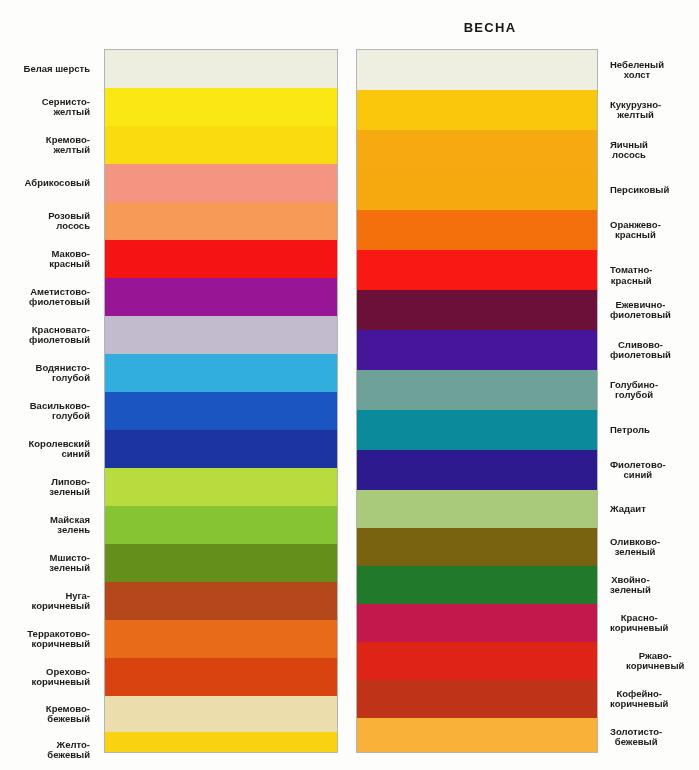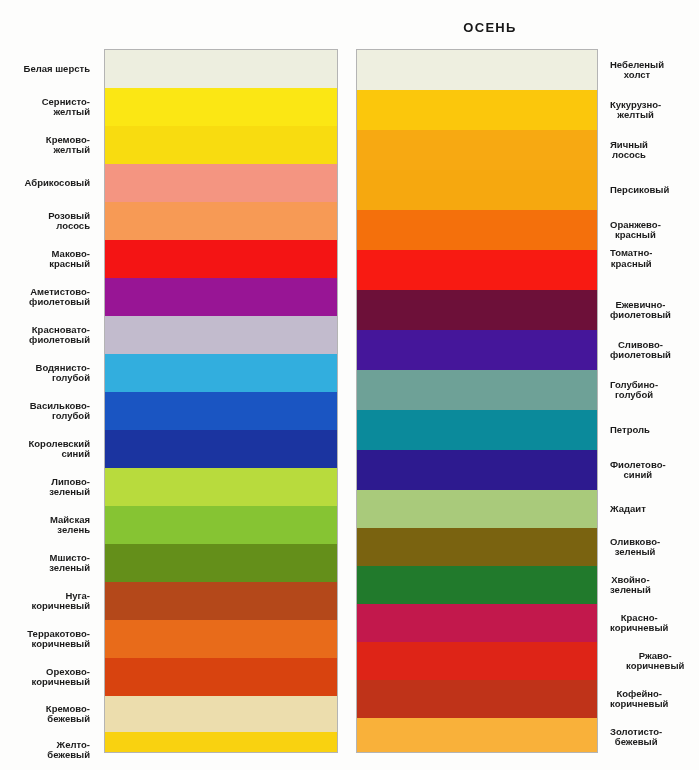--- a/index.html
+++ b/index.html
@@ -61,21 +61,21 @@
   }
   #labels-spring .label { right: 8px; text-align: right; }
   #labels-autumn .label { left: 0; text-align: center; }
 </style>
 </head>
 <body>
 
 <div id="page">
 
 
-  <div class="col-title" id="title-autumn">ОСЕНЬ</div>
+  <div class="col-title" id="title-autumn">ВЕСНА</div>
 
   <div class="swatch-stack" id="stack-spring">
       <div class="band" style="height: 38px; background: rgb(237, 238, 223);"></div>
       <div class="band" style="height: 38px; background: rgb(251, 231, 20);"></div>
       <div class="band" style="height: 38px; background: rgb(248, 220, 16);"></div>
       <div class="band" style="height: 38px; background: rgb(244, 149, 129);"></div>
       <div class="band" style="height: 38px; background: rgb(247, 154, 85);"></div>
       <div class="band" style="height: 38px; background: rgb(244, 20, 20);"></div>
       <div class="band" style="height: 38px; background: rgb(152, 21, 149);"></div>
       <div class="band" style="height: 38px; background: rgb(194, 187, 205);"></div>
@@ -155,21 +155,21 @@
   <div class="labels" id="labels-autumn">
       <div class="label" style="top: 9.5px;">Небеленый
 холст</div>
       <div class="label" style="top: 49.5px;">Кукурузно-
 желтый</div>
       <div class="label" style="top: 89.5px;">Яичный
 лосось</div>
       <div class="label" style="top: 134.75px;">Персиковый</div>
       <div class="label" style="top: 169.5px;">Оранжево-
 красный</div>
-      <div class="label" style="top: 198px;">Томатно-
+      <div class="label" style="top: 215px;">Томатно-
 красный</div>
       <div class="label" style="top: 249.5px;">Ежевично-
 фиолетовый</div>
       <div class="label" style="top: 289.5px;">Сливово-
 фиолетовый</div>
       <div class="label" style="top: 329.5px;">Голубино-
 голубой</div>
       <div class="label" style="top: 374.75px;">Петроль</div>
       <div class="label" style="top: 409.5px;">Фиолетово-
 синий</div>

